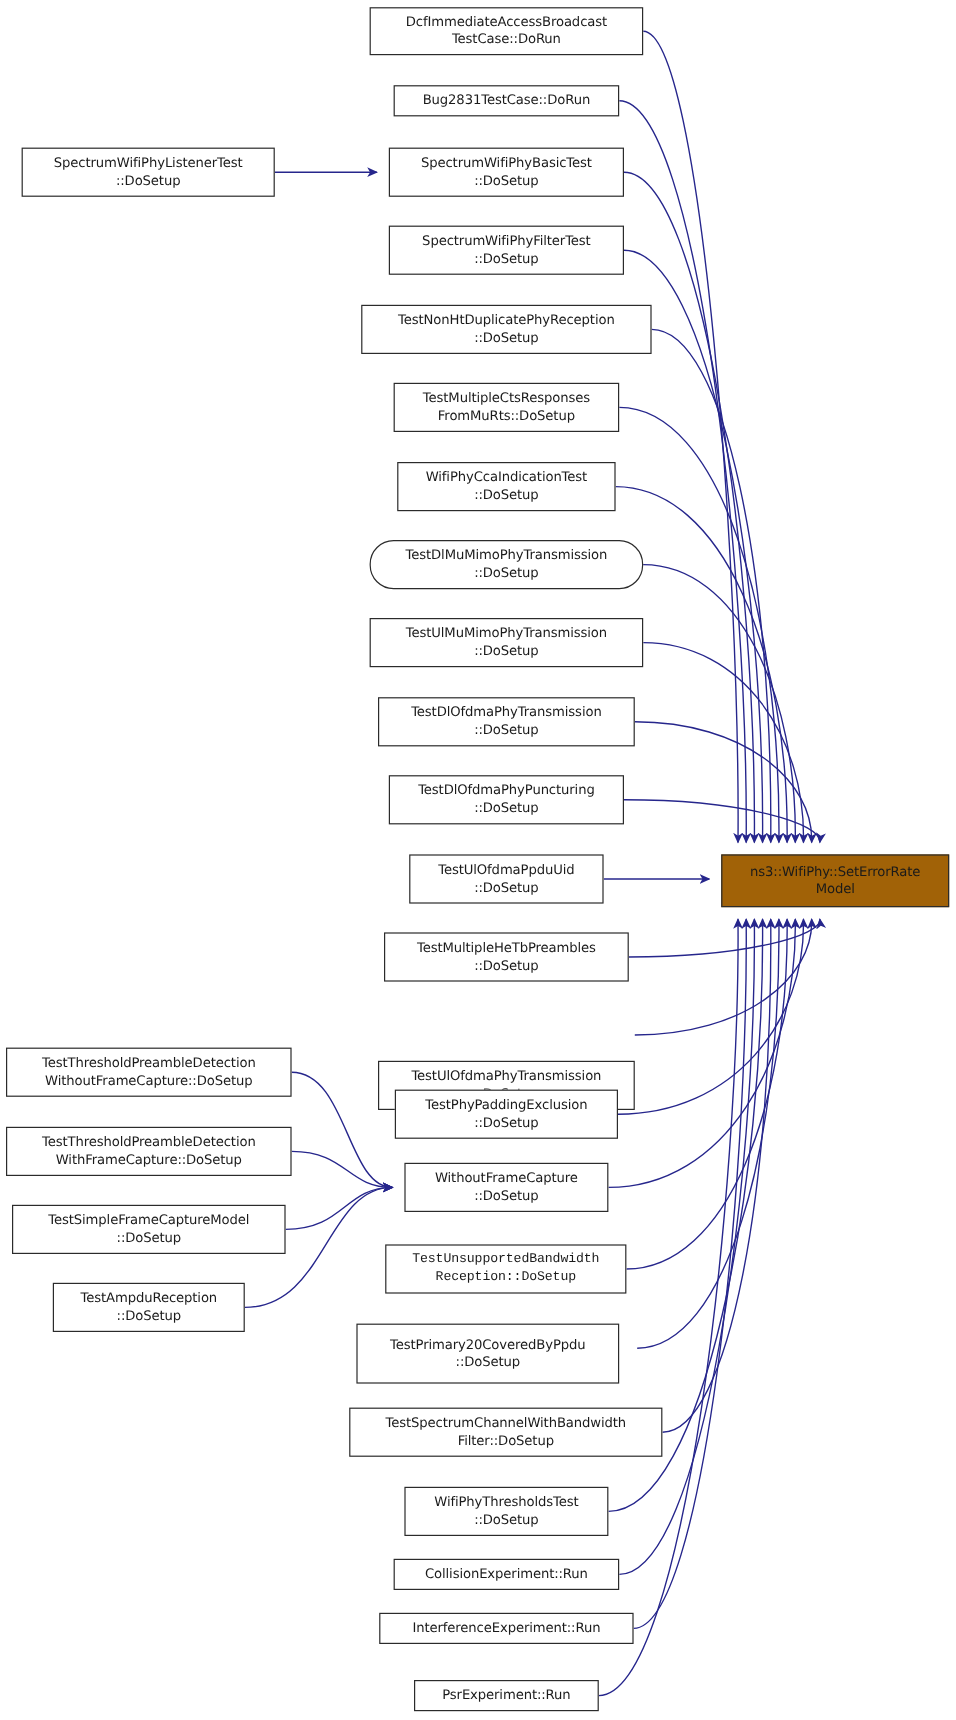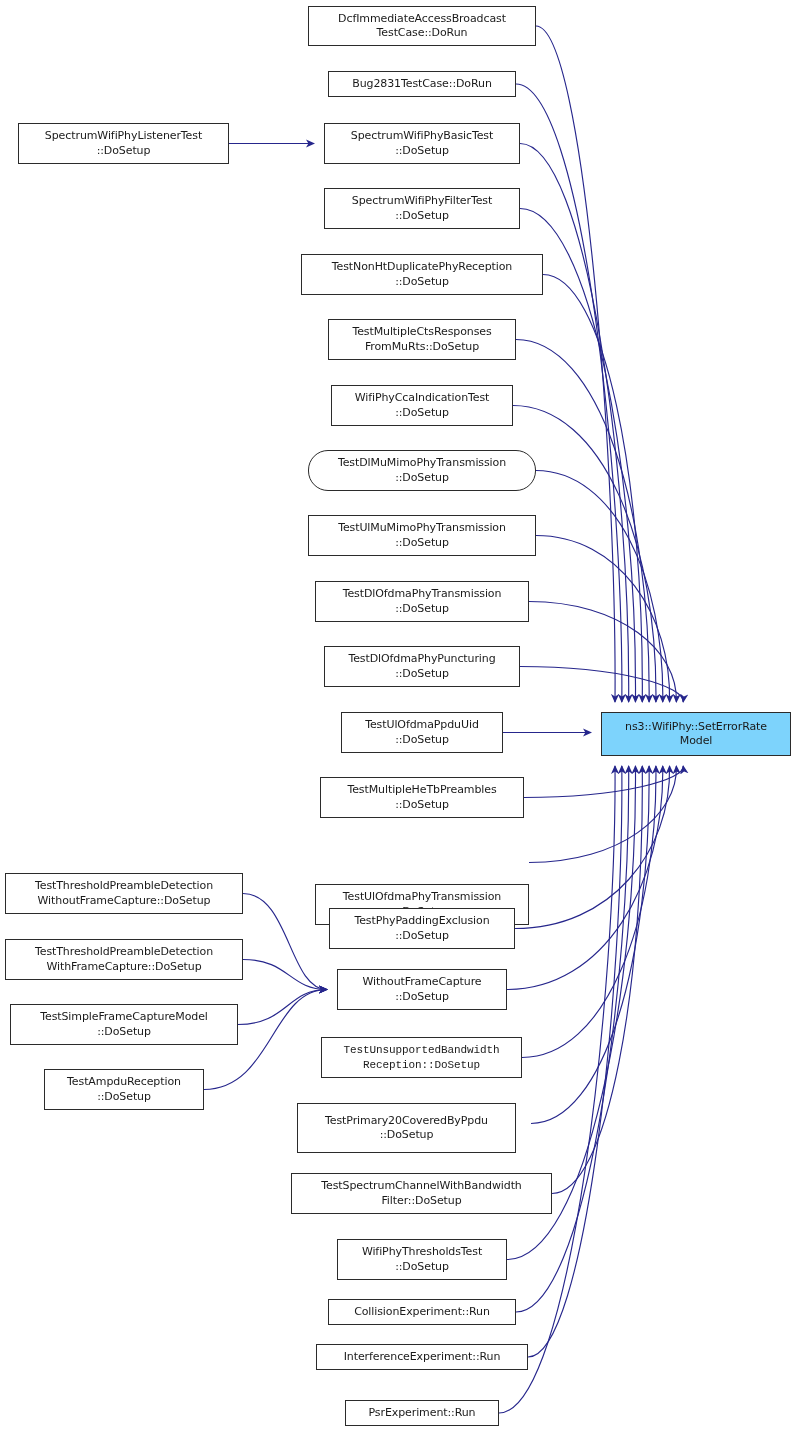--- a/index.html
+++ b/index.html
@@ -4,21 +4,21 @@
 <style>
   html,body{margin:0;padding:0;background:#ffffff;}
   body{width:797px;height:1433px;overflow:hidden;
        font-family:"DejaVu Sans","Liberation Sans",sans-serif;}
   #graph{position:relative;width:797px;height:1433px;background:#ffffff;}
   svg.edges{position:absolute;left:0;top:0;width:797px;height:1433px;}
   .node{position:absolute;box-sizing:border-box;border:1px solid #2b2b2b;
         background:#ffffff;display:flex;align-items:center;justify-content:center;
         text-align:center;color:#1a1a1a;font-size:11px;line-height:14.5px;
         letter-spacing:-0.1px;}
-  .node.focus{background:#7dd3fc;border-color:#2b2b2b;}
+  .node.focus{background:#a16207;border-color:#2b2b2b;}
   .node span{display:block;padding:0 4px;white-space:pre-line;}
 </style>
 </head>
 <body>
 
 <div id="graph">
   <svg class="edges" viewBox="0 0 797 1433" xmlns="http://www.w3.org/2000/svg">
     <defs>
       <marker id="ah" markerWidth="9" markerHeight="9" refX="8" refY="4.5" orient="auto" markerUnits="userSpaceOnUse">
         <path d="M0,0.4 L9,4.5 L0,8.6 L2.4,4.5 Z" fill="#26268c"></path>

